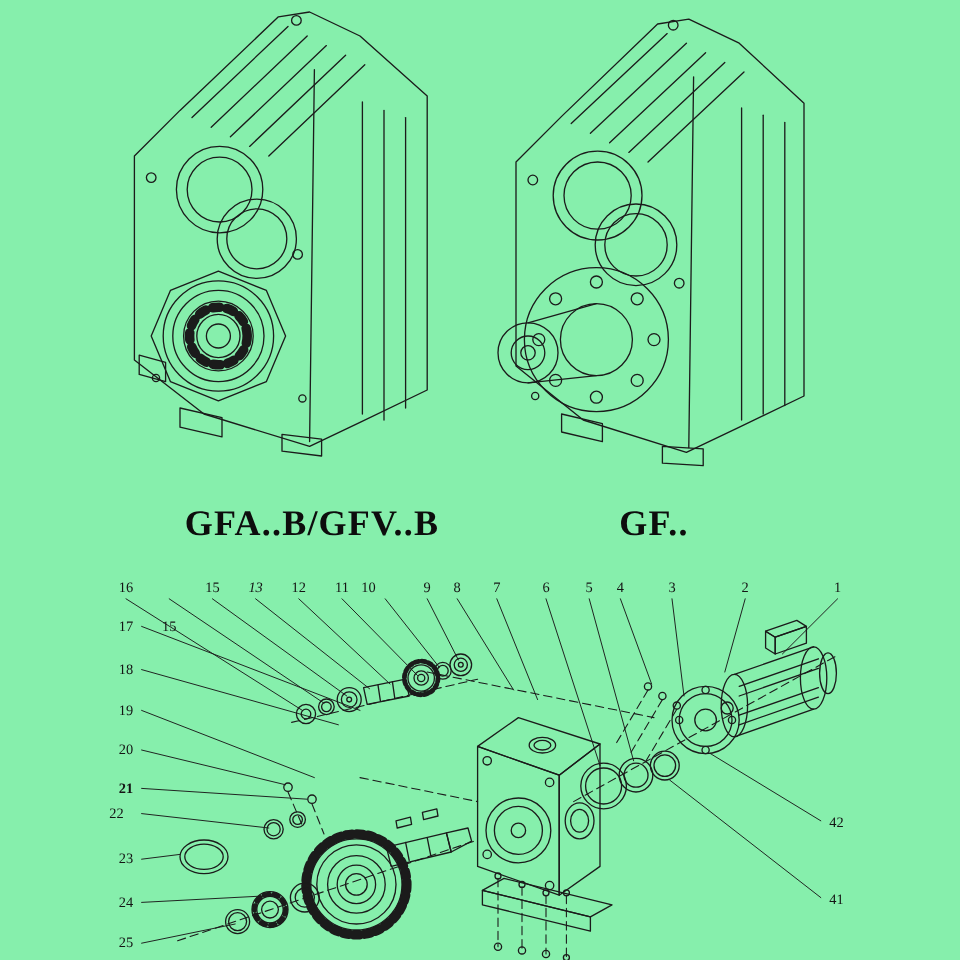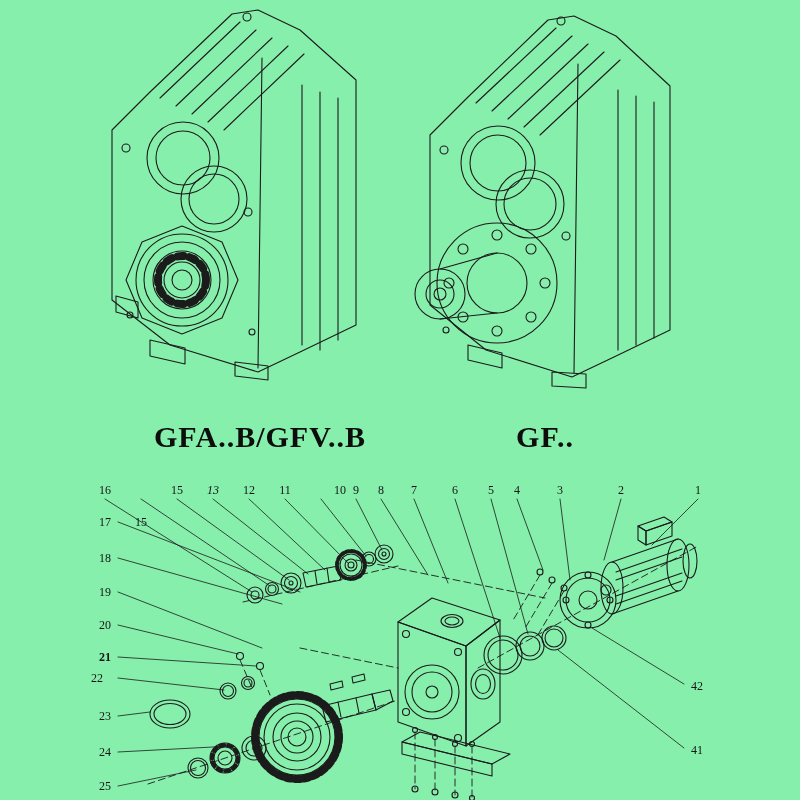--- a/index.html
+++ b/index.html
@@ -302,21 +302,21 @@
 
   <span class="model-label" style="left:260px;top:437px;">GFA..B/GFV..B</span>
   <span class="model-label" style="left:545px;top:437px;">GF..</span>
 
   <span class="callout" style="left:105px;top:490px;">16</span>
   <span class="callout" style="left:141px;top:490px;margin-top:32px;">15</span>
   <span class="callout" style="left:177px;top:490px;">15</span>
   <span class="callout" style="left:213px;top:490px;font-style:italic;">13</span>
   <span class="callout" style="left:249px;top:490px;">12</span>
   <span class="callout" style="left:285px;top:490px;">11</span>
-  <span class="callout" style="left:340px;top:490px;">10</span>
+  <span class="callout" style="left:307px;top:490px;">10</span>
   <span class="callout" style="left:356px;top:490px;">9</span>
   <span class="callout" style="left:381px;top:490px;">8</span>
   <span class="callout" style="left:414px;top:490px;">7</span>
   <span class="callout" style="left:455px;top:490px;">6</span>
   <span class="callout" style="left:491px;top:490px;">5</span>
   <span class="callout" style="left:517px;top:490px;">4</span>
   <span class="callout" style="left:560px;top:490px;">3</span>
   <span class="callout" style="left:621px;top:490px;">2</span>
   <span class="callout" style="left:698px;top:490px;">1</span>
 

